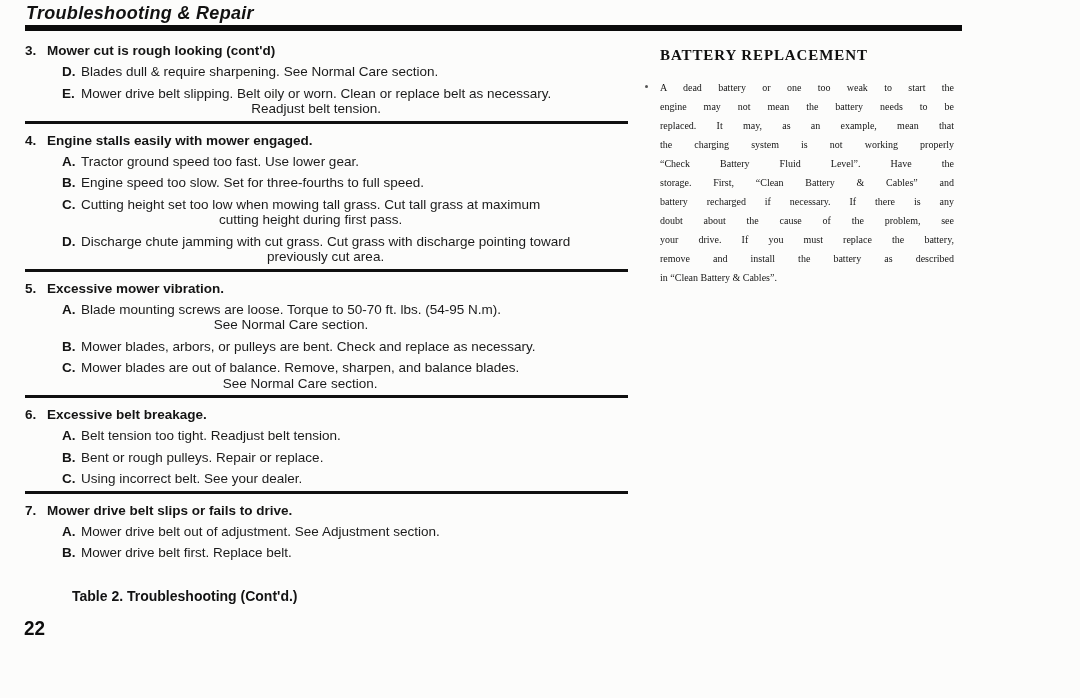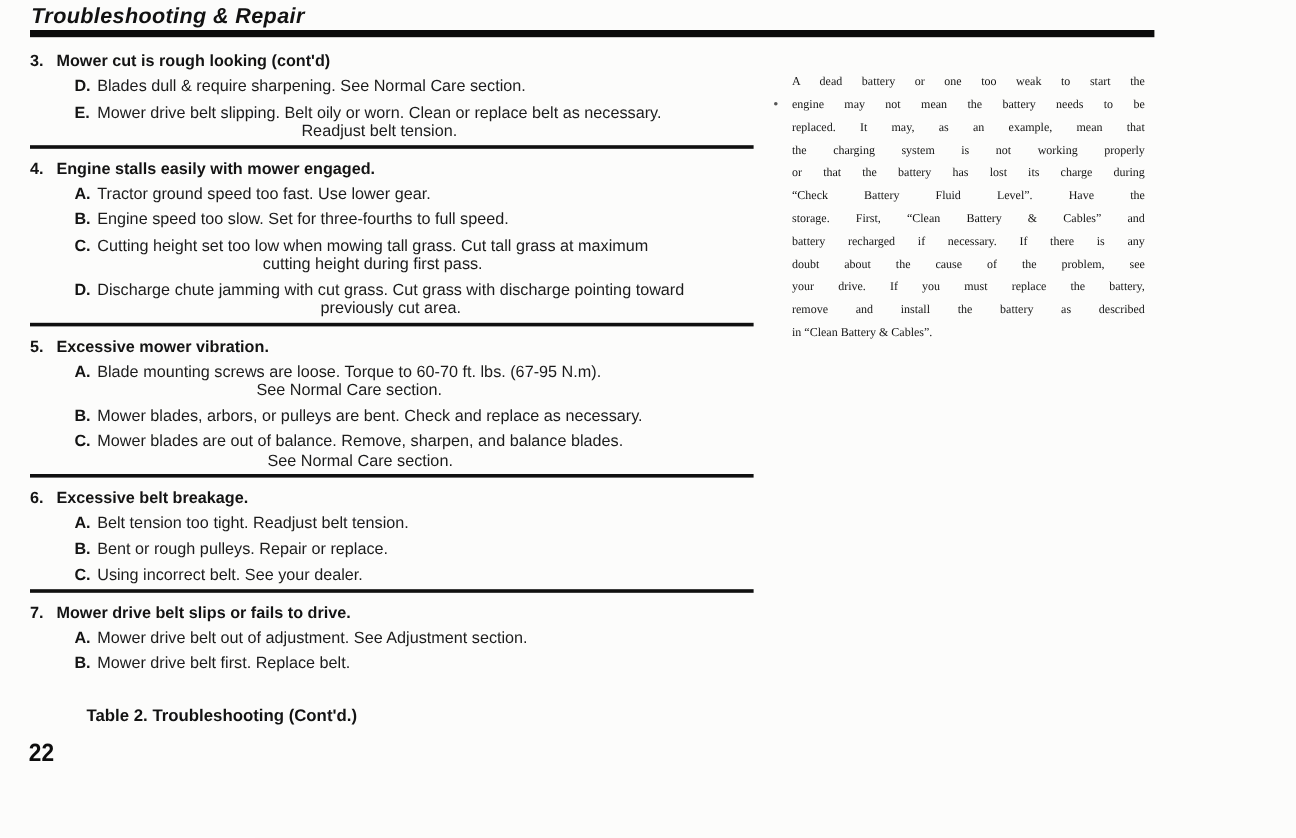--- a/index.html
+++ b/index.html
@@ -159,21 +159,21 @@
         <div class="rule"></div>
       </div>
       <div class="sec">
         <div class="sec-heading">
           <span class="sec-num">5.</span>
           <span class="sec-title">Excessive mower vibration.</span>
         </div>
         <div class="item">
           <span class="item-letter">A.</span>
           <div class="item-text">
-            <div class="item-line">Blade mounting screws are loose. Torque to 60-70 ft. lbs. (67-95 N.m).</div>
+            <div class="item-line">Blade mounting screws are loose. Torque to 50-70 ft. lbs. (54-95 N.m).</div>
             <div class="item-line">See Normal Care section.</div>
           </div>
         </div>
         <div class="item">
           <span class="item-letter">B.</span>
           <div class="item-text">
             <div class="item-line">Mower blades, arbors, or pulleys are bent. Check and replace as necessary.</div>
           </div>
         </div>
         <div class="item">
@@ -225,26 +225,26 @@
           <span class="item-letter">B.</span>
           <div class="item-text">
             <div class="item-line">Mower drive belt first. Replace belt.</div>
           </div>
         </div>
       </div>
     </div>
 
   <div class="right-col">
     <div class="artifact-dot"></div>
+    <div class="battery-heading">BATTERY REPLACEMENT</div>
     <div class="battery-paragraph">
         <div class="para-line">A dead battery or one too weak to start the</div>
         <div class="para-line">engine may not mean the battery needs to be</div>
         <div class="para-line">replaced. It may, as an example, mean that</div>
         <div class="para-line">the charging system is not working properly</div>
-        <div class="para-line">or that the battery has lost its charge during</div>
         <div class="para-line">“Check Battery Fluid Level”. Have the</div>
         <div class="para-line">storage. First, “Clean Battery &amp; Cables” and</div>
         <div class="para-line">battery recharged if necessary. If there is any</div>
         <div class="para-line">doubt about the cause of the problem, see</div>
         <div class="para-line">your drive. If you must replace the battery,</div>
         <div class="para-line">remove and install the battery as described</div>
         <div class="para-line last">in “Clean Battery &amp; Cables”.</div>
       </div>
   </div>
 

